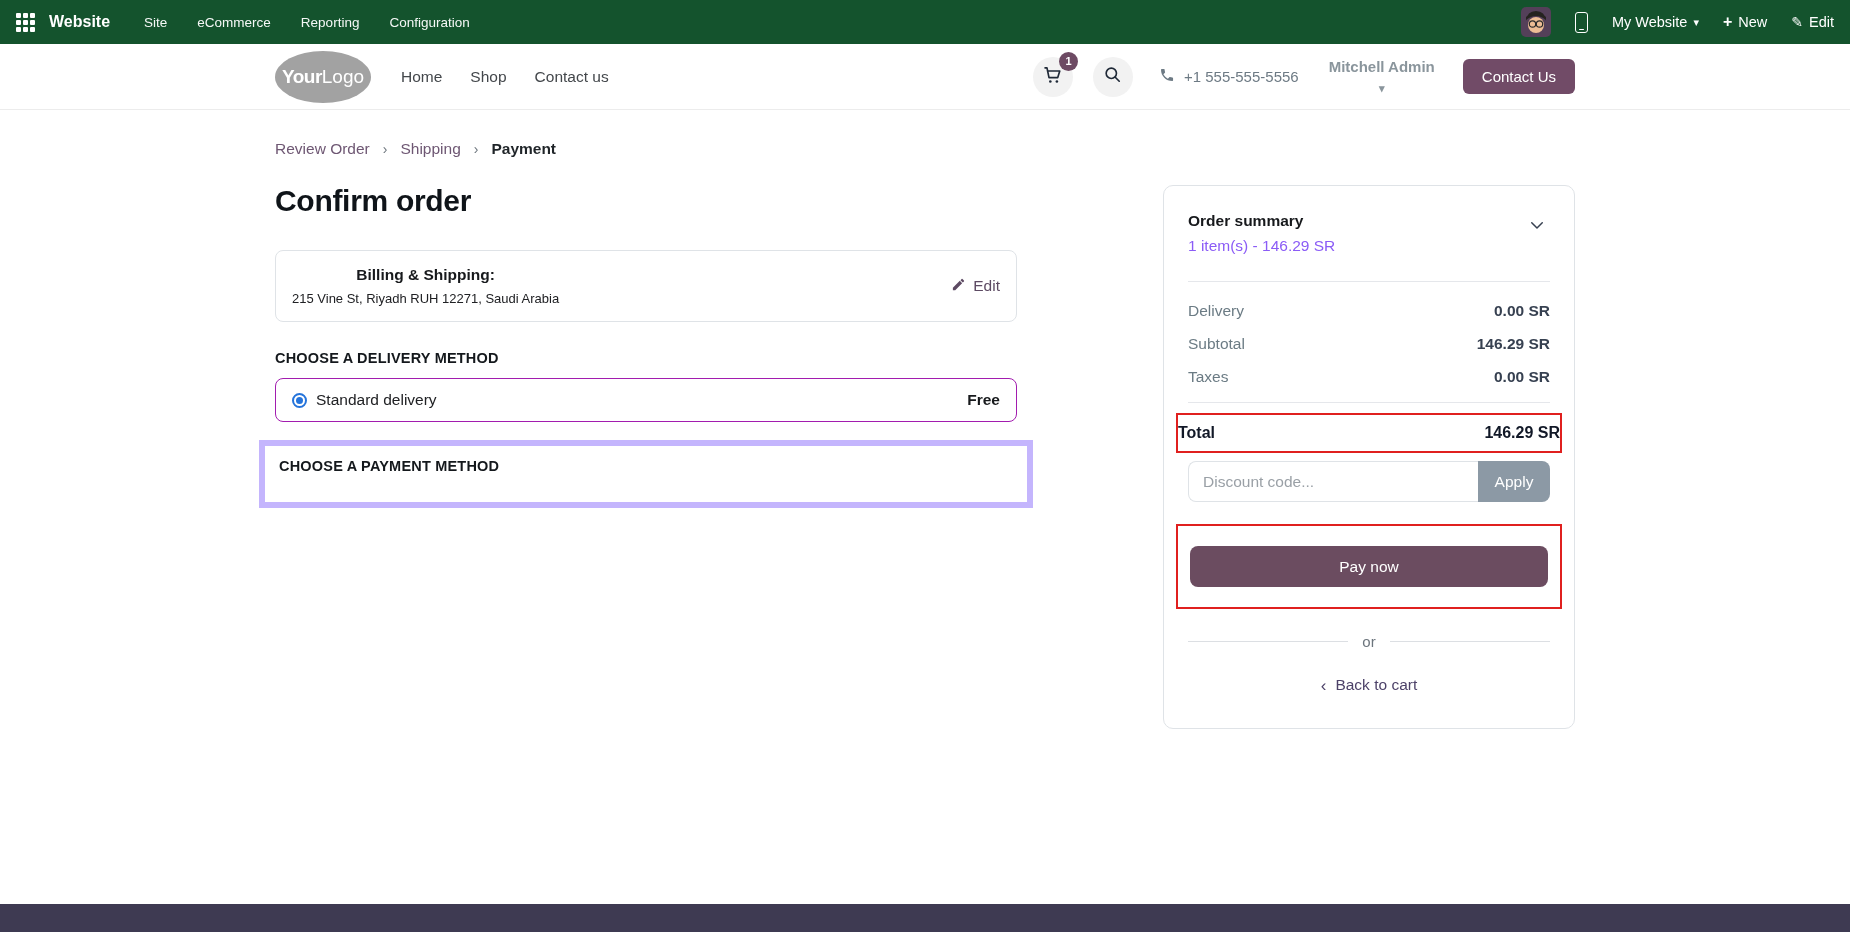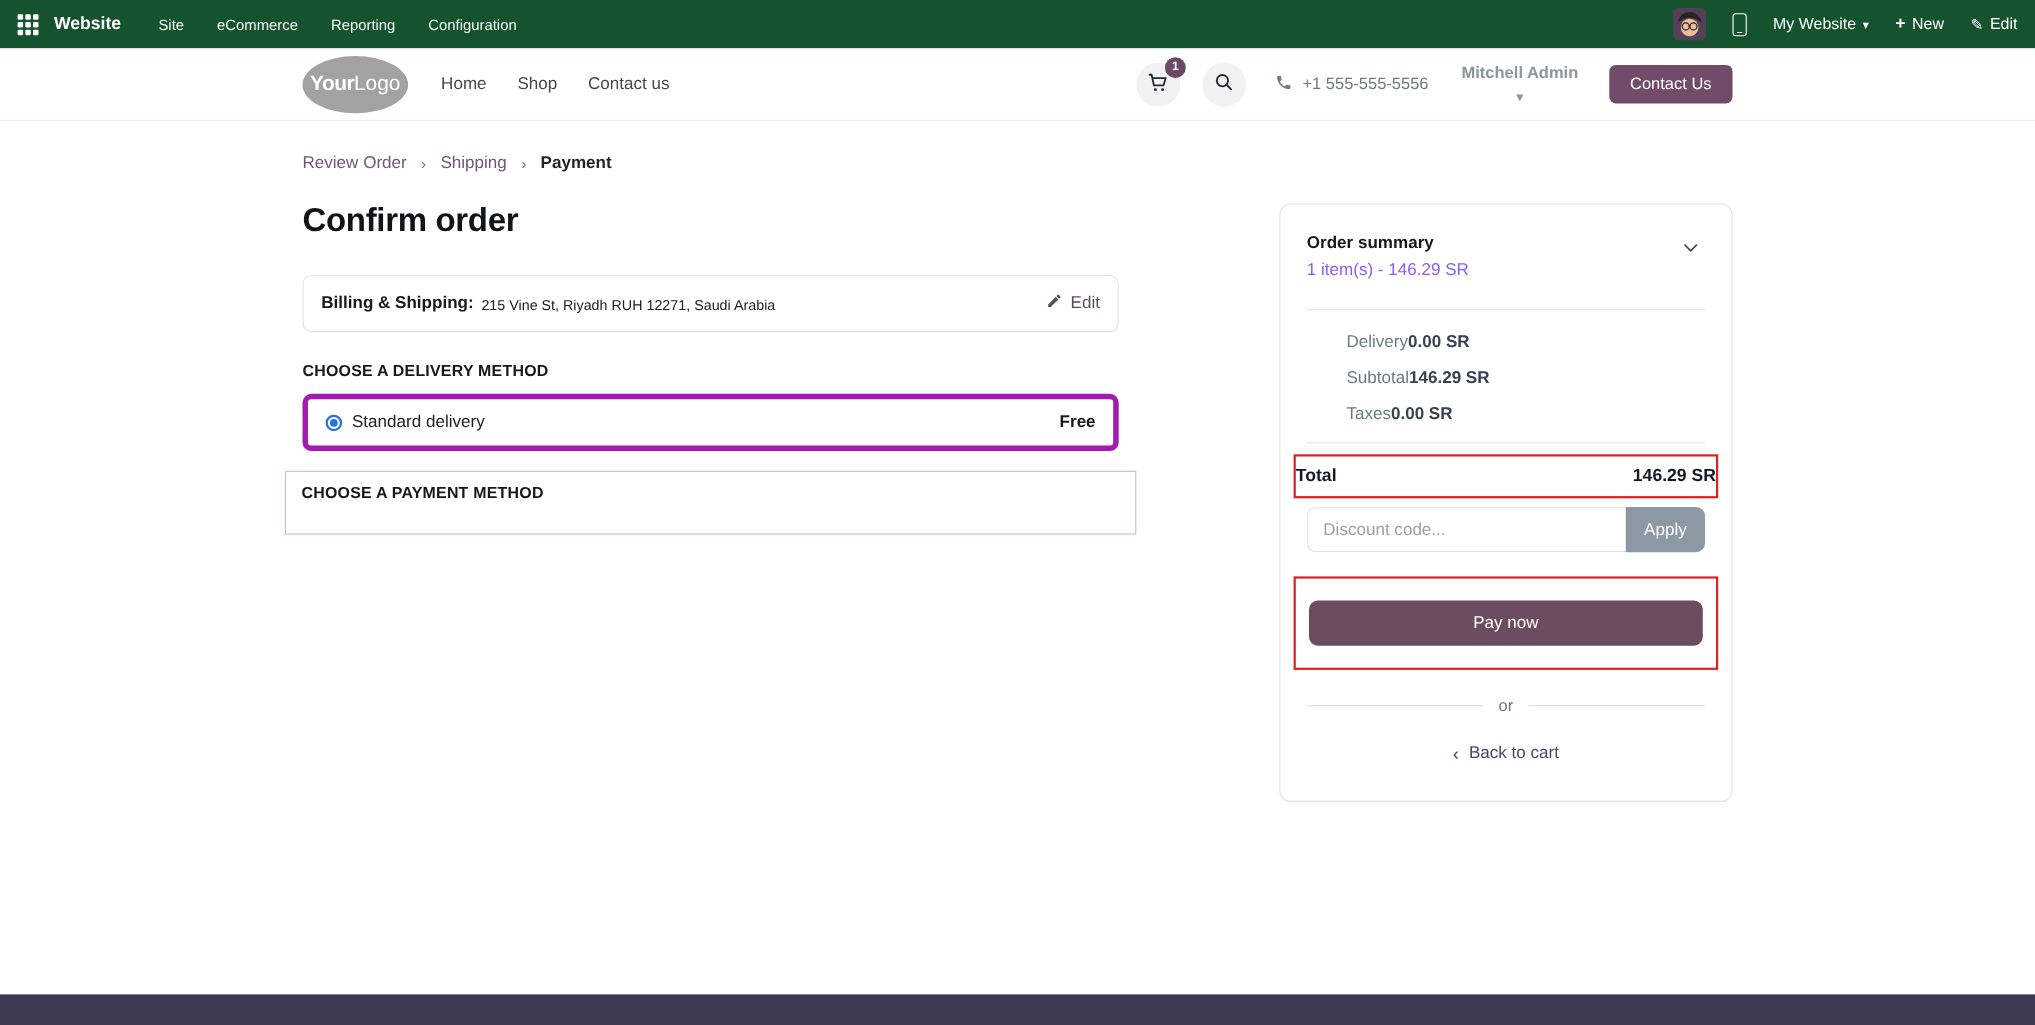--- a/index.html
+++ b/index.html
@@ -66,37 +66,37 @@
   .crumb-link { color:#6e5773; cursor:pointer; }
   .crumb-sep { color:#6c757d; font-size:14px; }
   .crumb-current { color:#1f2428; font-weight:700; }
 
   h1.page-title { font-size:30px; font-weight:700; color:#0f1419; margin:26px 0 32px; letter-spacing:-0.3px; }
 
   .billing-card {
     border:1px solid #dfe3e7; border-radius:8px; padding:15px 16px;
     display:flex; justify-content:space-between; align-items:center;
   }
-  .billing-left { display:flex; align-items:flex-end; gap:7px; }
+  .billing-left { display:flex; align-items:center; gap:7px;flex-direction:column; }
   .billing-label { font-weight:700; font-size:15.5px; color:#17191c; }
   .billing-address { font-size:13px; color:#202124; }
   .edit-link { display:flex; align-items:center; gap:7px; color:#5d4a63; font-size:15.5px; cursor:pointer; }
 
   .section-title { font-size:14.5px; font-weight:800; color:#14181c; letter-spacing:.2px; margin:28px 0 12px; }
 
   .option-box {
-    border:5px solid #a21caf; border-radius:8px; padding:12px 16px;
+    border:1px solid #a21caf; border-radius:8px; padding:12px 16px;
     display:flex; align-items:center;
   }
   .radio-blue { width:15px; height:15px; border-radius:50%; border:2px solid #2574db; position:relative; flex:none; cursor:pointer; }
   .radio-blue::after { content:""; position:absolute; top:2px; left:2px; right:2px; bottom:2px; border-radius:50%; background:#2574db; }
   .opt-label { margin-left:9px; font-size:15.5px; color:#202124; }
   .opt-price { margin-left:auto; font-weight:700; font-size:15.5px; color:#17191c; }
 
-  .payment-highlight { border:1px solid #c4b5fd; margin:18px -16px 0; padding:10px 14px 16px; }
+  .payment-highlight { border:6px solid #c4b5fd; margin:18px -16px 0; padding:10px 14px 16px; }
   .payment-highlight .section-title { margin-top:2px; }
   .payment-box { border:1px solid #dfe3e7; border-radius:8px; padding:14px 16px 12px; min-height:92px; }
   .pay-row1 { display:flex; align-items:center; }
   .radio-maroon { width:17px; height:17px; border-radius:50%; border:5px solid #6a4e60; background:#fff; flex:none; cursor:pointer; }
   .warn-icon { margin-left:10px; display:flex; }
   .tamara-badge {
     margin-left:auto; padding:3px 9px; border-radius:10px;
     font-size:11px; font-weight:800; color:#231a10; letter-spacing:.2px;
     background:linear-gradient(95deg,#ffd760 0%,#ff9d8c 48%,#bb8ef0 100%);
     border:2px solid #fff; box-shadow:0 1px 4px rgba(0,0,0,.18); cursor:pointer;
@@ -107,21 +107,21 @@
   .sidebar {
     width:412px; margin-top:75px; border:1px solid #dfe3e7; border-radius:10px;
     padding:26px 24px 34px; background:#fff;
   }
   .sum-head { display:flex; justify-content:space-between; align-items:flex-start; }
   .sum-title { font-weight:700; font-size:15.5px; color:#17191c; }
   .sum-items { font-size:15.5px; color:#8b5cf6; margin-top:7px; }
   .chev-btn { cursor:pointer; padding:4px; }
   .divider { height:1px; background:#e5e7eb; border:none; margin:26px 0 20px; }
   .divider2 { height:1px; background:#e5e7eb; border:none; margin:16px 0 0; }
-  .sum-row { display:flex; justify-content:flex-start; font-size:15.5px; margin-bottom:15px;margin-left:36px; }
+  .sum-row { display:flex; justify-content:space-between; font-size:15.5px; margin-bottom:15px; }
   .sum-row .lbl { color:#6b7b84; }
   .sum-row .val { color:#374151; font-weight:600; }
   .total-wrap {
     border:2px solid #e0201f; margin:10px -12px 8px; padding:9px 0;
     display:flex; justify-content:space-between; font-size:16px; font-weight:800; color:#111827;
   }
   .discount-row { display:flex; margin-top:6px; height:41px; }
   .discount-input {
     flex:1; border:1px solid #dfe3e7; border-right:none; border-radius:8px 0 0 8px;
     padding:0 14px; font-size:15.5px; color:#212529; outline:none; min-width:0;

